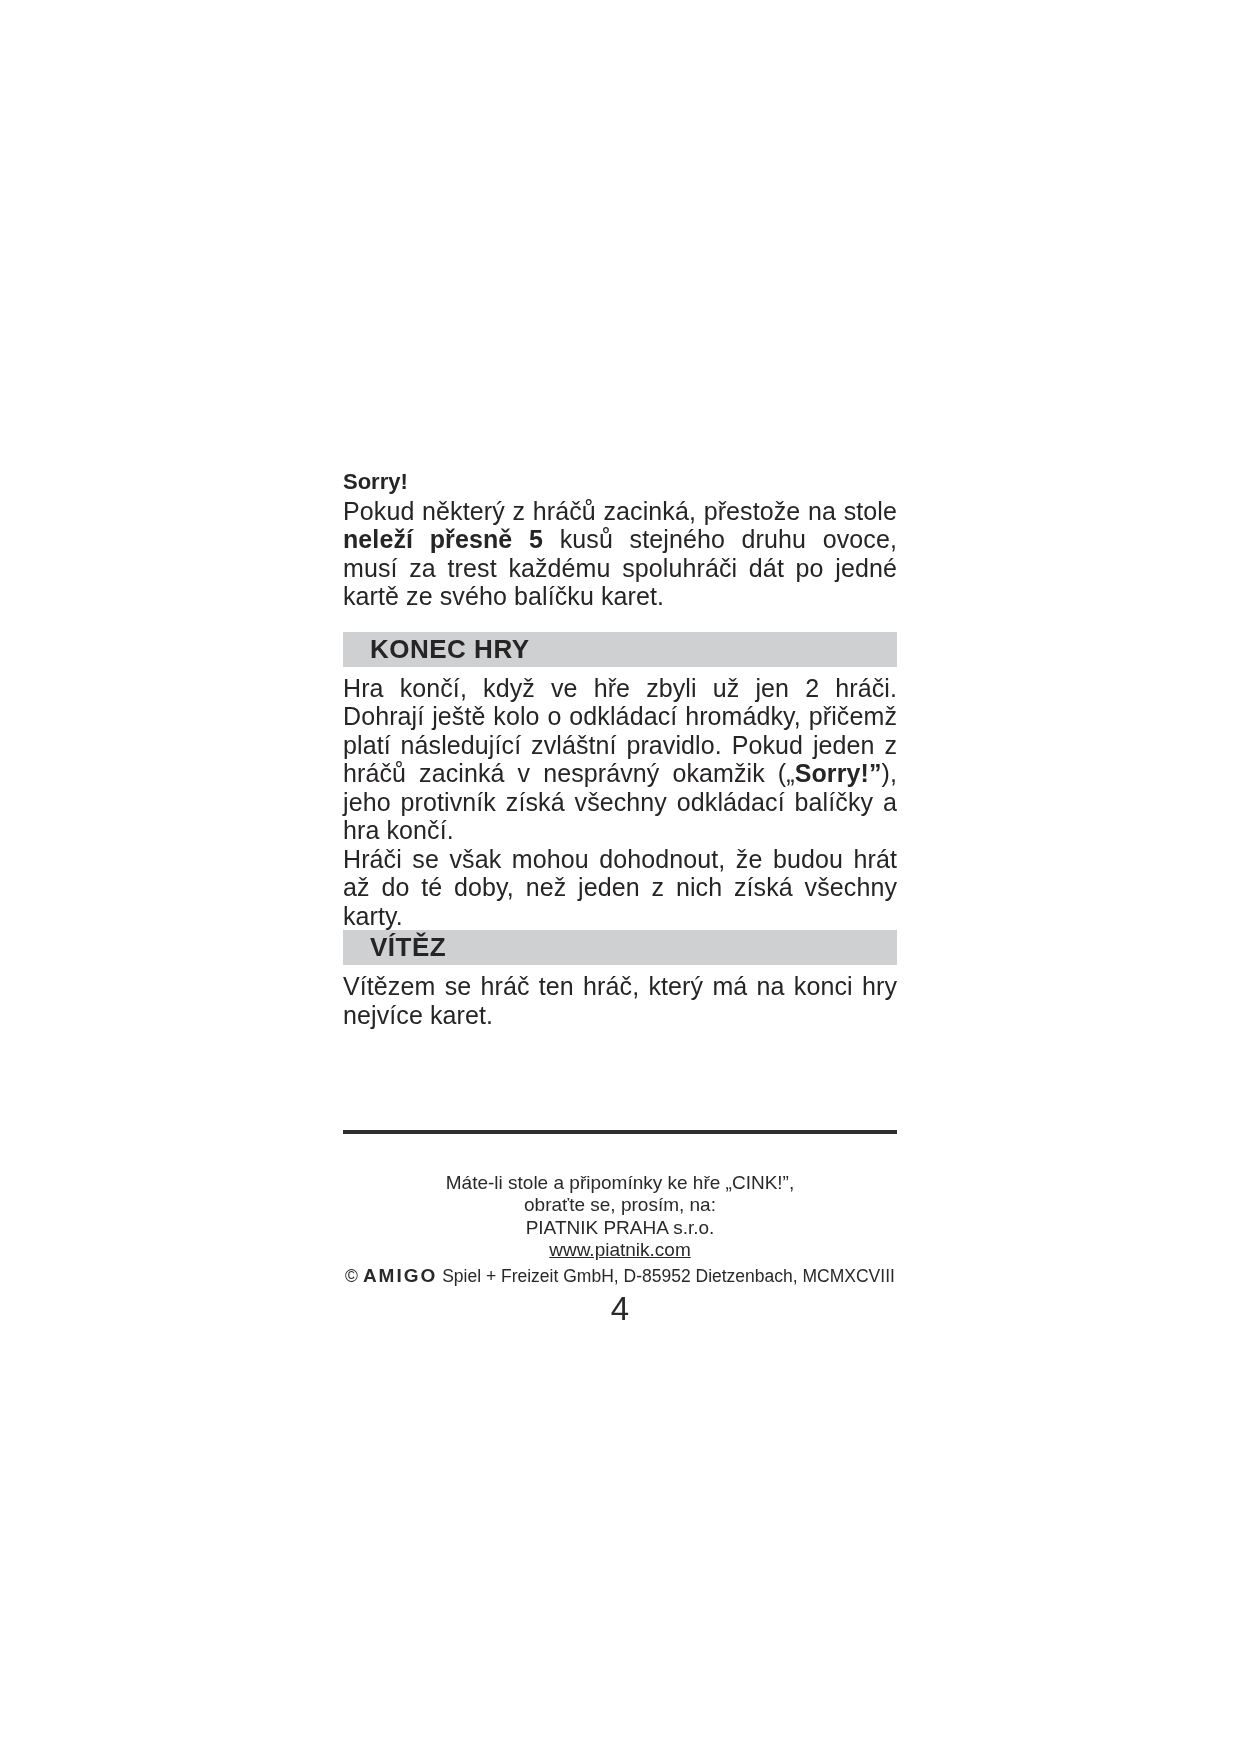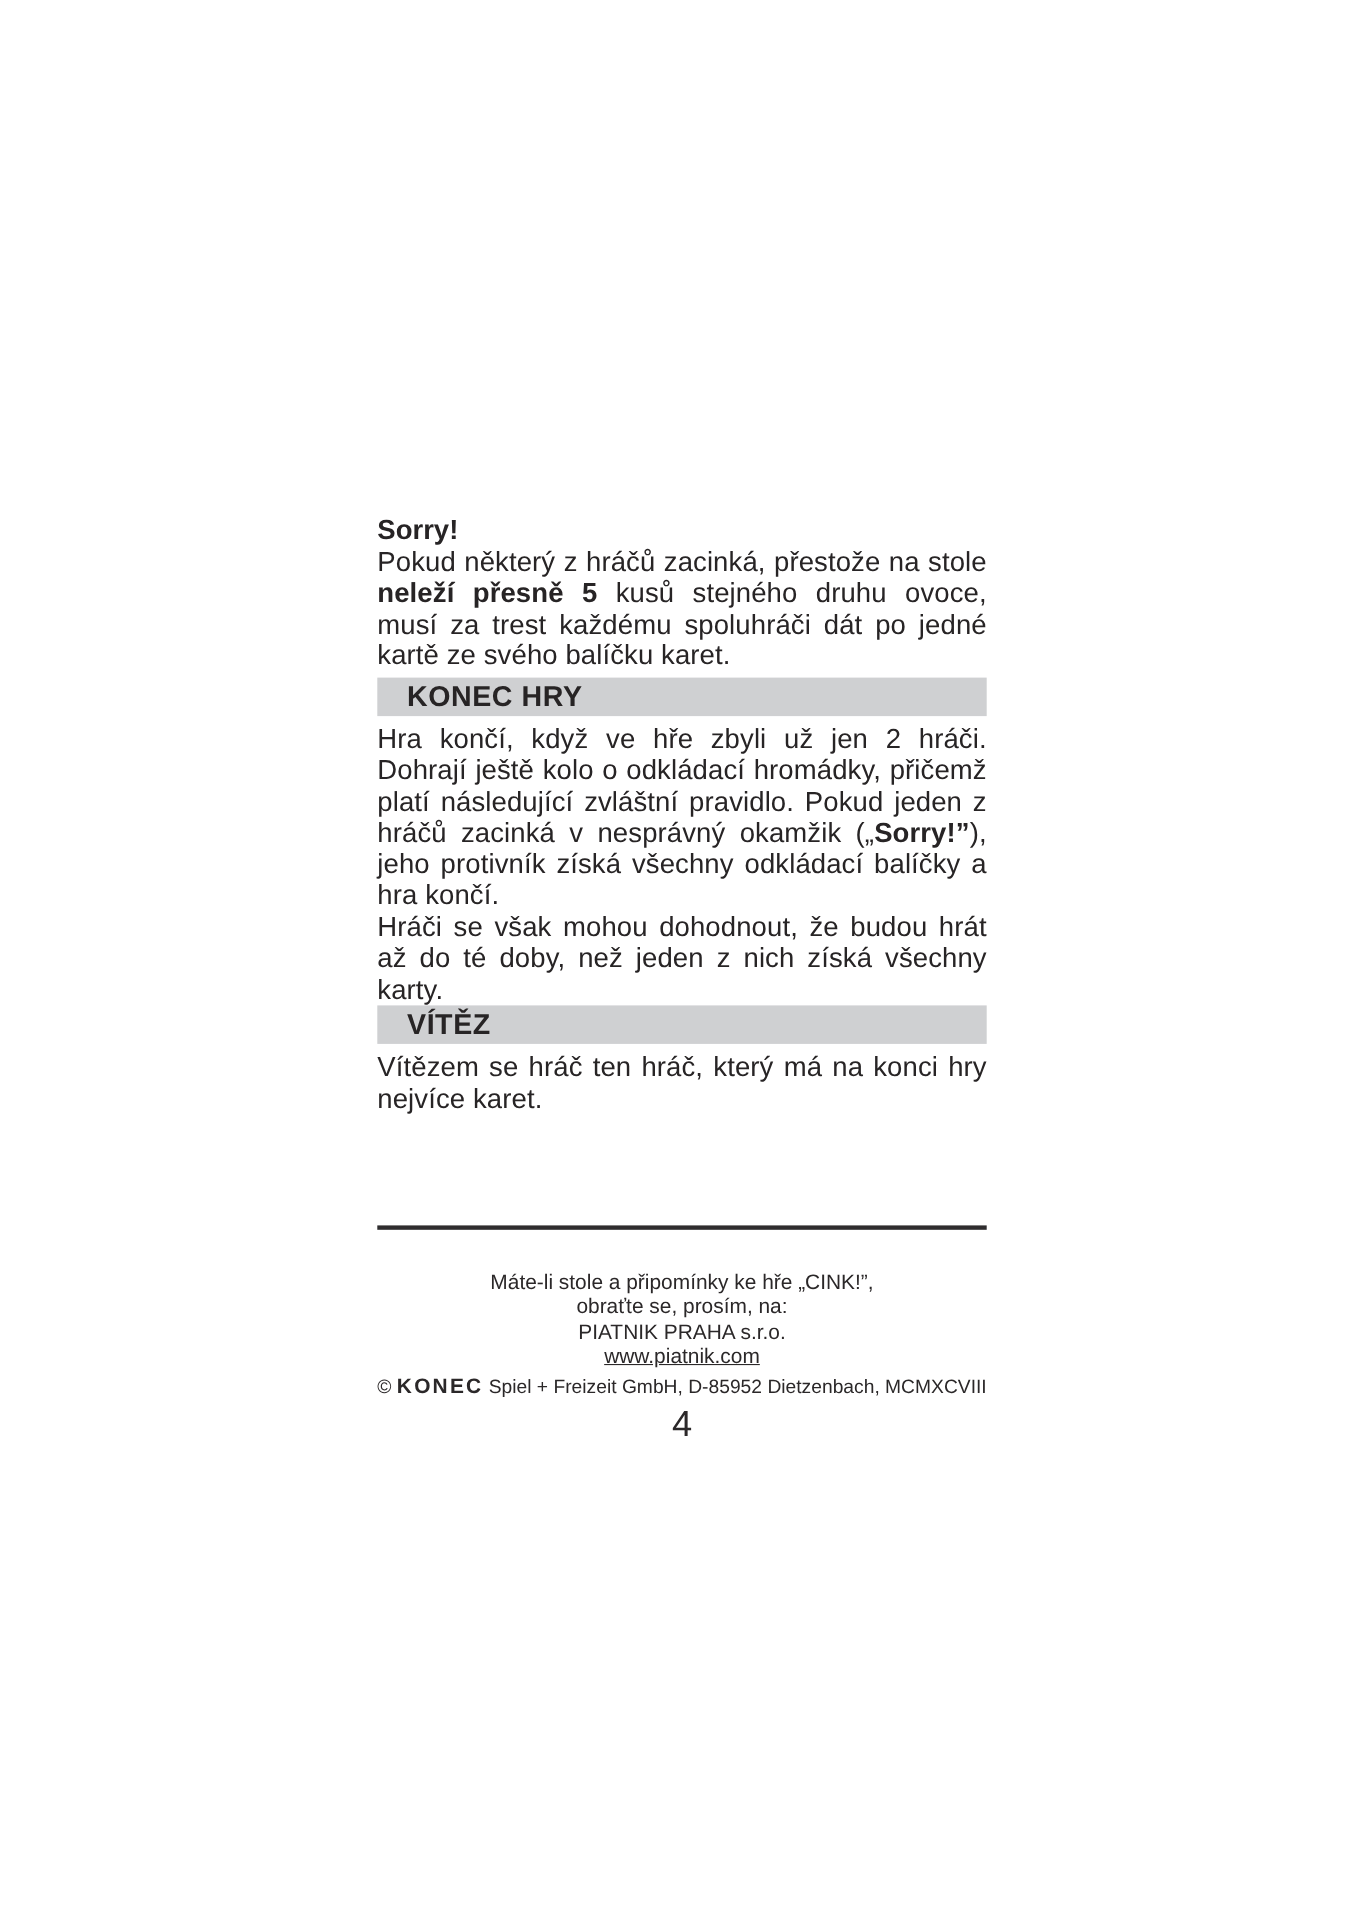--- a/index.html
+++ b/index.html
@@ -16,21 +16,21 @@
     overflow: hidden;
   }
   .column {
     position: absolute;
     left: 343px;
     top: 468px;
     width: 554px;
   }
   .heading {
     margin: 0;
-    font-size: 25px;
+    font-size: 22px;
     line-height: 28.5px;
     font-weight: bold;
   }
   p.body {
     margin: 0;
     font-size: 25px;
     line-height: 28.5px;
     text-align: justify;
     letter-spacing: 0.1px;
   }
@@ -38,21 +38,21 @@
     height: 35px;
     background: #cfd0d2;
     display: flex;
     align-items: center;
     padding-left: 27px;
     box-sizing: border-box;
     font-size: 26px;
     font-weight: bold;
     letter-spacing: 0.5px;
   }
-  .banner.first { margin-top: 5px; }
+  .banner.first { margin-top: 21px; }
   .banner.second { }
   .after-banner { margin-top: 7px !important; }
   .rule {
     border: none;
     height: 4px;
     background: #2f2d2e;
     margin: 101px 0 0 0;
     width: 100%;
   }
   .footer {
@@ -113,17 +113,17 @@
 
   <hr class="rule">
 
   <div class="footer">
     <div>Máte-li stole a připomínky ke hře „CINK!”,</div>
     <div>obraťte se, prosím, na:</div>
     <div>PIATNIK PRAHA s.r.o.</div>
     <div><a>www.piatnik.com</a></div>
   </div>
 
-  <div class="copyright"><span>© </span><span class="amigo">KONEC</span><span> Spiel + Freizeit GmbH, D-85952 Dietzenbach, MCMXCVIII</span></div>
+  <div class="copyright"><span>© </span><span class="amigo">AMIGO</span><span> Spiel + Freizeit GmbH, D-85952 Dietzenbach, MCMXCVIII</span></div>
 
   <div class="pagenum">4</div>
 
 </main>
 
 </body></html>

